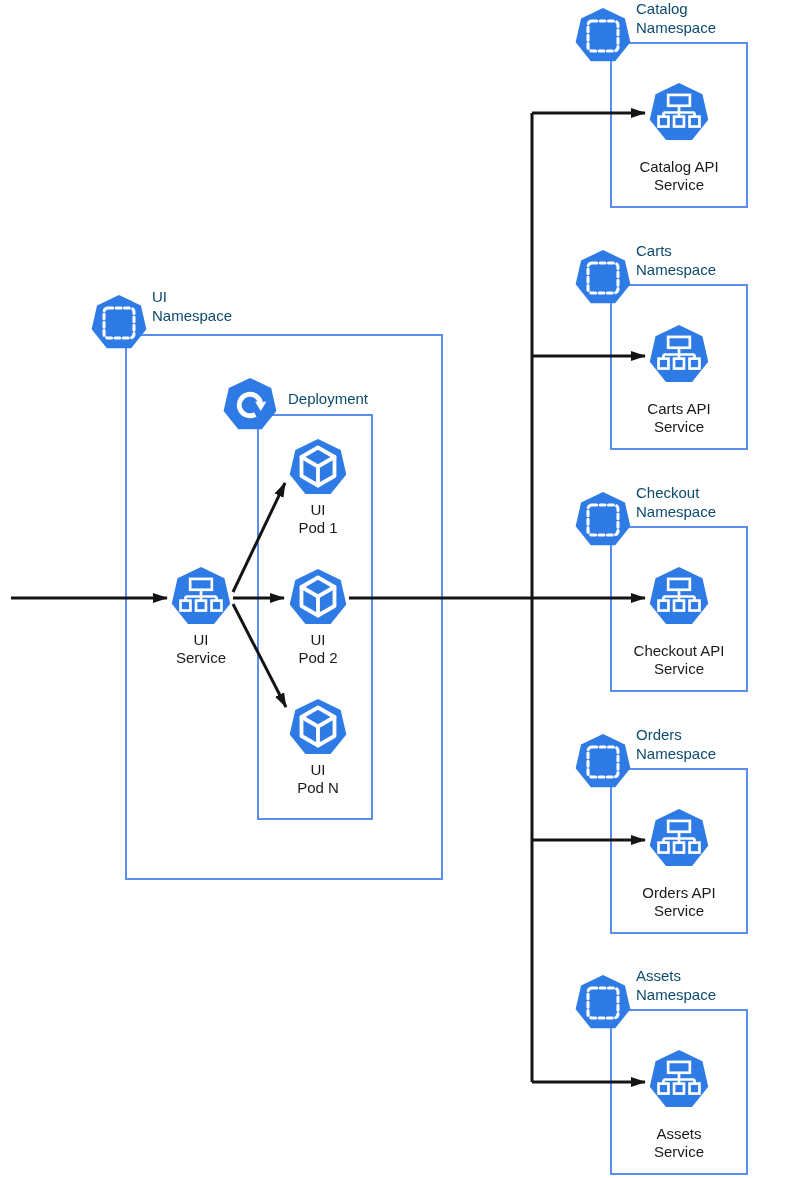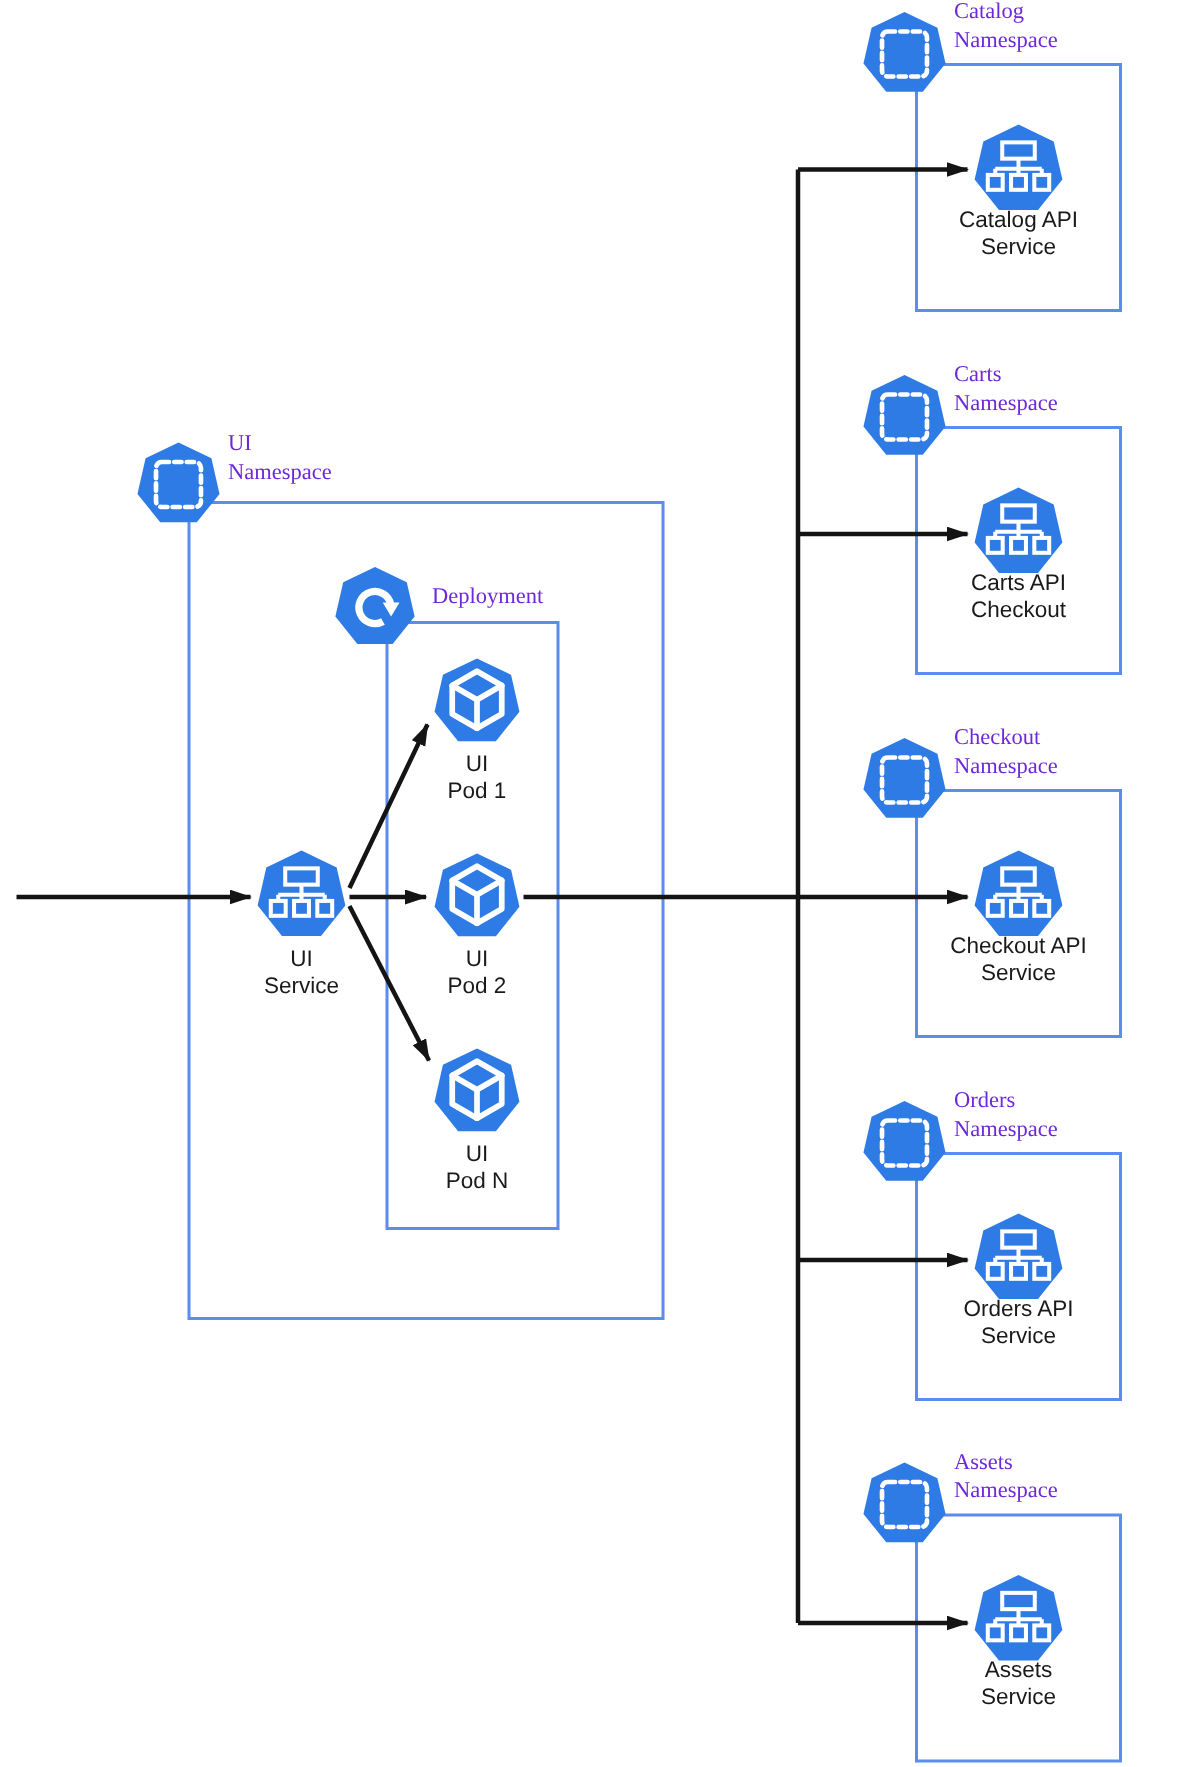--- a/index.html
+++ b/index.html
@@ -4,23 +4,22 @@
 <style>
   html,body{margin:0;padding:0;background:#fff;}
   .canvas{
     position:relative;width:800px;height:1178px;background:#fff;overflow:hidden;
     font-family:"Liberation Sans",sans-serif;
   }
   .box{position:absolute;border:2px solid #5B8CEF;box-sizing:border-box;background:transparent;z-index:1;}
   .wires{position:absolute;left:0;top:0;z-index:2;}
   .icon{position:absolute;z-index:3;}
   .lbl{
-    position:absolute;z-index:4;color:#6d28d9;font-size:15px;line-height:19px;
+    position:absolute;z-index:4;color:#0c4a6e;font-size:15px;line-height:19px;
     white-space:pre-line;
-    font-family:Liberation Serif, serif;
   }
   .cap{
     position:absolute;z-index:4;color:#1A1A1A;font-size:15px;line-height:18px;
     text-align:center;white-space:pre-line;
   }
   
   .ui-ns-box{left:125px;top:334px;width:318px;height:546px;}
   .deploy-box{left:257px;top:414px;width:116px;height:406px;}
   .ui-ns-icon{left:90px;top:294px;width:58px;height:58px;}
   .ui-ns-label{left:152px;top:287px;}
@@ -31,21 +30,21 @@
   .pod-icon{left:288px;width:60px;height:60px;}
   .pod-cap{left:268px;width:100px;}
   .pod1-icon{top:438px;} .pod2-icon{top:568px;} .podn-icon{top:698px;}
   .pod1-cap{top:501px;}  .pod2-cap{top:631px;}  .podn-cap{top:761px;}
   
   .ns-block{position:absolute;left:574px;width:176px;height:210px;}
   .ns-block .ns-box{left:36px;top:42px;width:138px;height:166px;}
   .ns-block .ns-icon{left:0;top:7px;width:58px;height:58px;}
   .ns-block .ns-lbl{left:62px;top:-1px;}
   .ns-block .svc-icon{left:74px;top:82px;width:62px;height:62px;}
-  .ns-block .ns-cap{left:36px;top:138px;width:138px;}
+  .ns-block .ns-cap{left:36px;top:158px;width:138px;}
   .blk-catalog{top:0;} .blk-carts{top:242px;} .blk-checkout{top:484px;}
   .blk-orders{top:726px;} .blk-assets{top:967px;}
   .defs-holder{position:absolute;width:0;height:0;overflow:hidden;}
 </style>
 </head>
 <body>
 
 <div class="canvas">
 
   <svg class="defs-holder" aria-hidden="true">
@@ -158,21 +157,21 @@
     <div class="box ns-box"></div>
     <svg class="icon ns-icon" viewBox="0 0 60 60">
         <use href="#sym-ns"></use>
       </svg>
     <div class="lbl ns-lbl">Carts
 Namespace</div>
     <svg class="icon svc-icon" viewBox="0 0 60 60">
         <use href="#sym-svc"></use>
       </svg>
     <div class="cap ns-cap">Carts API
-Checkout</div>
+Service</div>
   </div>
 
   <div class="ns-block blk-checkout">
     <div class="box ns-box"></div>
     <svg class="icon ns-icon" viewBox="0 0 60 60">
         <use href="#sym-ns"></use>
       </svg>
     <div class="lbl ns-lbl">Checkout
 Namespace</div>
     <svg class="icon svc-icon" viewBox="0 0 60 60">

